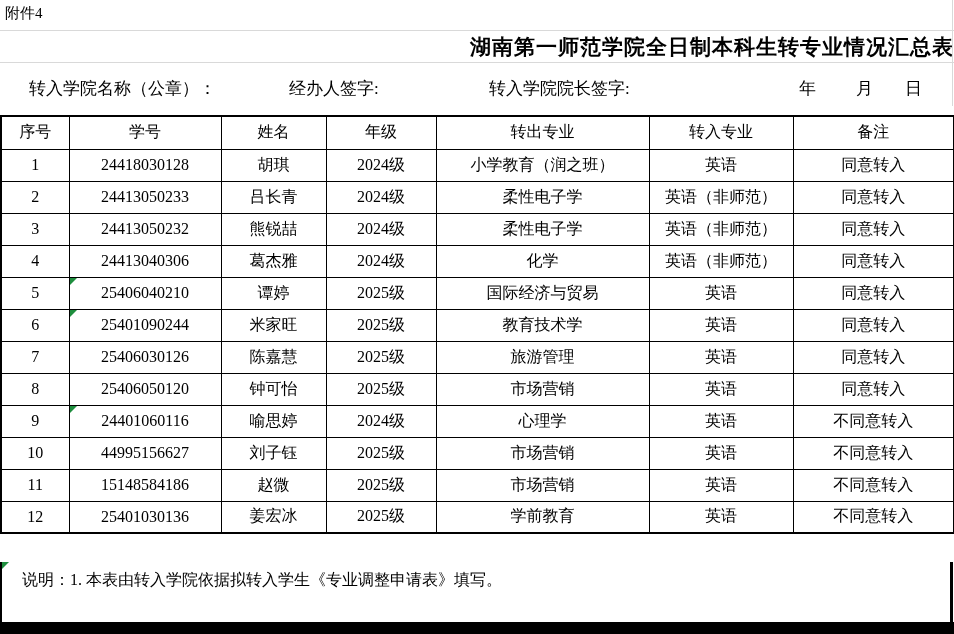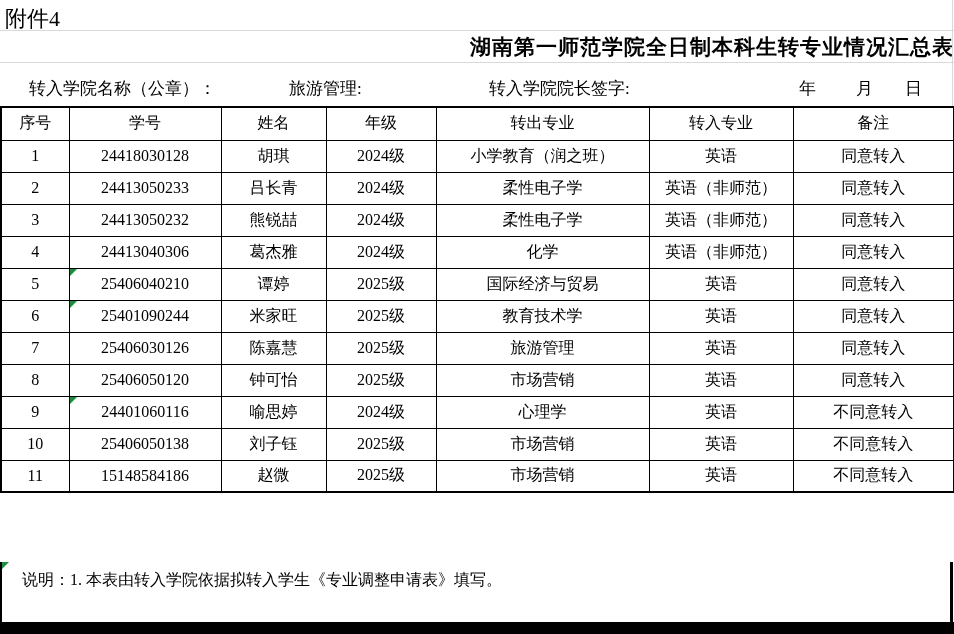--- a/index.html
+++ b/index.html
@@ -1,20 +1,20 @@
 <!DOCTYPE html>
 <html><head>
 <meta charset="utf-8">
 <style>
   html,body{margin:0;padding:0;}
   body{
     width:954px;height:634px;position:relative;background:#ffffff;overflow:hidden;
     font-family:"Liberation Serif","DejaVu Serif",serif;color:#000;
   }
-  .attachment{position:absolute;top:4px;left:5px;font-size:22px;}
+  .attachment{position:absolute;top:4px;left:5px;font-size:15px;}
   .gray-line{position:absolute;left:0;width:954px;height:1px;background:#d9d9d9;}
   #gray-line-1{top:30px;}
   #gray-line-2{top:62px;}
   .right-gray{position:absolute;top:0;right:1px;width:1px;height:106px;background:#d9d9d9;}
   .doc-title{
     position:absolute;top:33px;left:0;width:954px;text-align:right;
     font-size:21px;font-weight:bold;letter-spacing:1px;
   }
   .sig-row span{position:absolute;top:77px;font-size:17px;white-space:nowrap;}
   #sig-institute{left:29px;}
@@ -23,21 +23,21 @@
   #sig-year{left:799px;}
   #sig-month{left:856px;}
   #sig-day{left:905px;}
   #table-wrap{position:absolute;top:106px;left:0;}
   table{border-collapse:collapse;table-layout:fixed;width:953px;}
   td,th{
     border:1px solid #000;text-align:center;vertical-align:middle;
     font-size:16px;font-weight:normal;padding:0;position:relative;
     overflow:hidden;white-space:nowrap;
   }
-  table{border:2px solid #000;}
+  table{border:2px solid #000;margin-top:9px;}
   thead tr{height:33px;}
   tbody tr{height:32px;}
   .green-tri{
     position:absolute;top:0;left:0;width:0;height:0;
     border-top:7px solid #1e8e3e;border-right:7px solid transparent;
   }
   #notes{
     position:absolute;top:562px;left:0;width:953px;height:84px;
     box-sizing:border-box;border-left:2px solid #000;border-right:3px solid #000;
     padding:4px 6px 0 20px;
@@ -49,21 +49,21 @@
 <body>
 
 <div class="attachment">附件4</div>
 <div class="gray-line" id="gray-line-1"></div>
 <div class="doc-title">湖南第一师范学院全日制本科生转专业情况汇总表</div>
 <div class="gray-line" id="gray-line-2"></div>
 <div class="right-gray"></div>
 
 <div class="sig-row">
   <span id="sig-institute">转入学院名称（公章）：</span>
-  <span id="sig-handler">旅游管理:</span>
+  <span id="sig-handler">经办人签字:</span>
   <span id="sig-dean">转入学院院长签字:</span>
   <span id="sig-year">年</span>
   <span id="sig-month">月</span>
   <span id="sig-day">日</span>
 </div>
 
 <div id="table-wrap">
   <table>
     <colgroup>
         <col style="width: 68px;">
@@ -162,33 +162,42 @@
           <td>9</td>
           <td>24401060116<span class="green-tri"></span></td>
           <td>喻思婷</td>
           <td>2024级</td>
           <td>心理学</td>
           <td>英语</td>
           <td>不同意转入</td>
         </tr>
         <tr>
           <td>10</td>
-          <td>25406050138</td>
+          <td>44995156627</td>
           <td>刘子钰</td>
           <td>2025级</td>
           <td>市场营销</td>
           <td>英语</td>
           <td>不同意转入</td>
         </tr>
         <tr>
           <td>11</td>
           <td>15148584186</td>
           <td>赵微</td>
           <td>2025级</td>
           <td>市场营销</td>
+          <td>英语</td>
+          <td>不同意转入</td>
+        </tr>
+        <tr>
+          <td>12</td>
+          <td>25401030136</td>
+          <td>姜宏冰</td>
+          <td>2025级</td>
+          <td>学前教育</td>
           <td>英语</td>
           <td>不同意转入</td>
         </tr>
       </tbody>
   </table>
 </div>
 
 <div id="notes">
     <span class="green-tri"></span>
     <div class="note-line">说明：1.  本表由转入学院依据拟转入学生《专业调整申请表》填写。</div>

